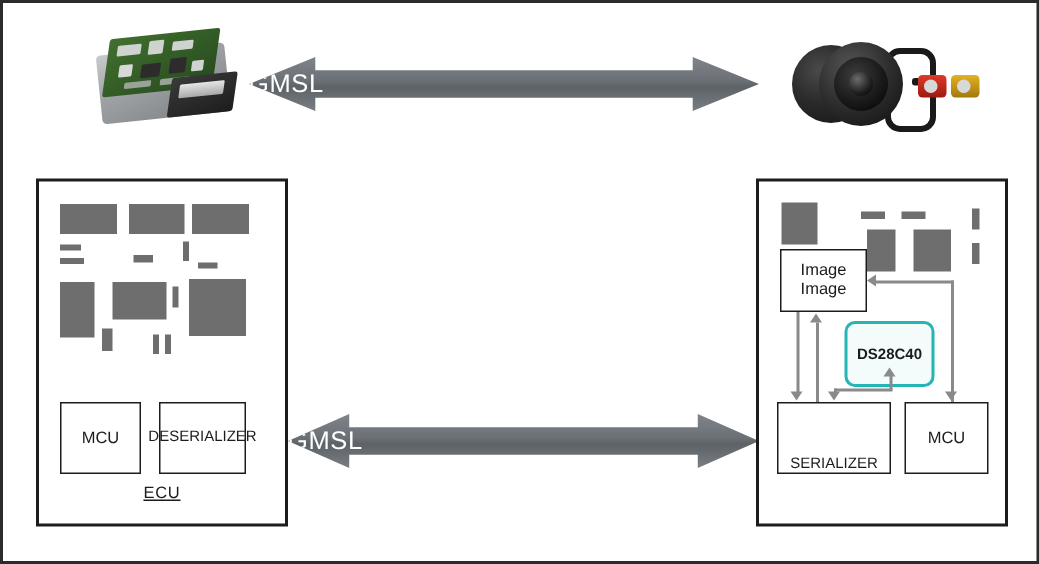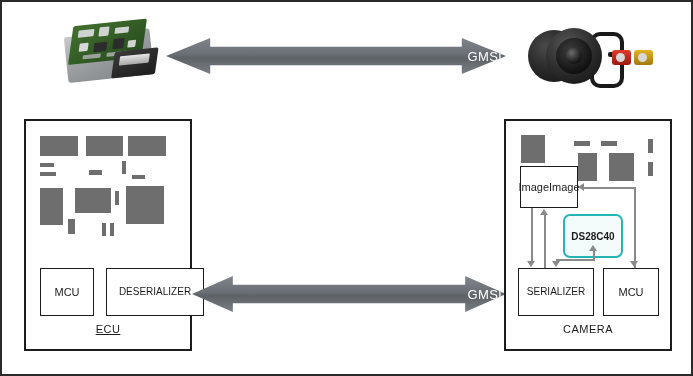--- a/index.html
+++ b/index.html
@@ -12,22 +12,22 @@
     box-sizing:border-box;
     border:2px solid #2b2b2b;
     overflow:hidden;
   }
 
   
   .abs{position:absolute;box-sizing:border-box;}
 
   
   .gmsl-arrow{
-    display:flex;align-items:center;justify-content:flex-end;
-    color:#ffffff;font-size:13px;letter-spacing:.4px;
+    display:flex;align-items:center;justify-content:flex-start;
+    color:#ffffff;font-size:17px;letter-spacing:.4px;
     background:linear-gradient(to bottom,#82878d 0%,#6b7076 45%,#5d6267 55%,#7d8288 100%);
     clip-path:polygon(0% 50%, 13% 5%, 13% 27%, 87% 27%, 87% 5%, 100% 50%, 87% 95%, 87% 73%, 13% 73%, 13% 95%);
   }
   .gmsl-arrow span{pointer-events:none;}
 
   
   .enclosure{
     border:2px solid #1c1c1c;
     background:#ffffff;
   }
@@ -176,51 +176,51 @@
     <div class="abs chip" style="left:89px;top:70px;width:4px;height:14px;"></div>
     <div class="abs chip" style="left:100px;top:65px;width:38px;height:38px;"></div>
     <div class="abs chip" style="left:42px;top:98px;width:7px;height:15px;"></div>
     <div class="abs chip" style="left:76px;top:102px;width:4px;height:13px;"></div>
     <div class="abs chip" style="left:84px;top:102px;width:4px;height:13px;"></div>
 
     <div class="abs block" style="left:14px;top:147px;width:54px;height:48px;">
       <span>MCU</span>
     </div>
 
-    <div class="abs block small-text" style="left:80px;top:147px;width:98px;height:48px;">
+    <div class="abs block small-text" style="left:80px;top:147px;width:58px;height:48px;">
       <span>DESERIALIZER</span>
     </div>
 
     <div class="enclosure-label" style="top:202px;text-decoration:underline;">ECU</div>
   </div>
 
   <div class="abs gmsl-arrow" style="left:190px;top:272px;width:314px;height:40px;">
     <span>GMSL</span>
   </div>
 
   <div class="abs enclosure" style="left:502px;top:117px;width:168px;height:232px;">
 
     <div class="abs chip" style="left:15px;top:14px;width:24px;height:28px;"></div>
     <div class="abs chip" style="left:68px;top:20px;width:16px;height:5px;"></div>
     <div class="abs chip" style="left:95px;top:20px;width:16px;height:5px;"></div>
     <div class="abs chip" style="left:72px;top:32px;width:19px;height:28px;"></div>
     <div class="abs chip" style="left:103px;top:32px;width:25px;height:28px;"></div>
     <div class="abs chip" style="left:142px;top:18px;width:5px;height:14px;"></div>
     <div class="abs chip" style="left:142px;top:41px;width:5px;height:14px;"></div>
 
-    <div class="abs block" style="left:14px;top:45px;width:58px;height:42px;">
+    <div class="abs block" style="left:14px;top:45px;width:58px;height:42px;flex-direction:column;">
       <span>Image</span>
       <span>Image</span>
     </div>
 
     <div class="abs block-secure" style="left:57px;top:93px;width:60px;height:44px;">
       <span>DS28C40</span>
     </div>
 
-    <div class="abs block small-text" style="left:12px;top:147px;width:76px;height:48px;">
+    <div class="abs block small-text" style="left:12px;top:147px;width:76px;height:48px;align-items:flex-end;">
       <span>SERIALIZER</span>
     </div>
 
     <div class="abs block" style="left:97px;top:147px;width:56px;height:48px;">
       <span>MCU</span>
     </div>
 
     <div class="abs wire wire-v" style="left:128px;top:66px;height:81px;"></div>
     <div class="abs wire wire-h" style="left:78px;top:66px;width:52px;"></div>
     <div class="abs arrowhead ah-left" style="left:72px;top:62px;"></div>
@@ -231,16 +231,15 @@
 
     <div class="abs wire wire-v" style="left:38px;top:94px;height:53px;"></div>
     <div class="abs arrowhead ah-up" style="left:34px;top:88px;"></div>
 
     <div class="abs wire wire-v" style="left:87px;top:127px;height:12px;"></div>
     <div class="abs arrowhead ah-up" style="left:83px;top:124px;"></div>
     <div class="abs wire wire-h" style="left:50px;top:138px;width:39px;"></div>
     <div class="abs wire wire-v" style="left:50px;top:138px;height:5px;"></div>
     <div class="abs arrowhead ah-down" style="left:46px;top:140px;"></div>
 
-    <div class="enclosure-label" style="top:202px;">CAMERA</div>
   </div>
 
 </div>
 
 </body></html>

